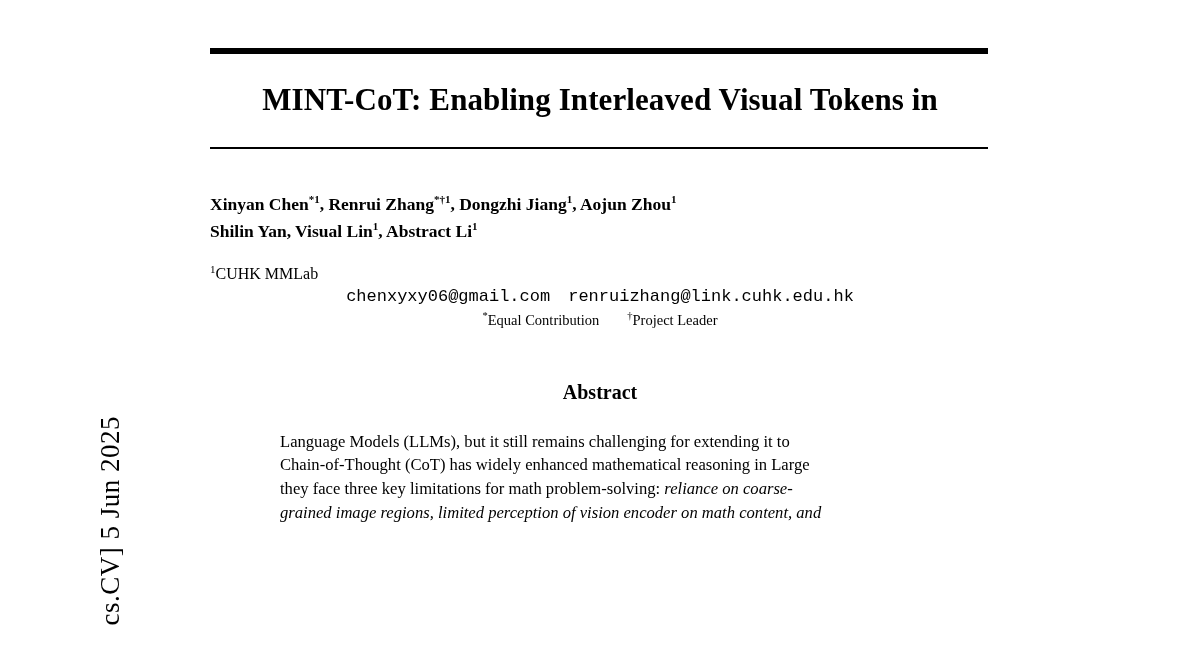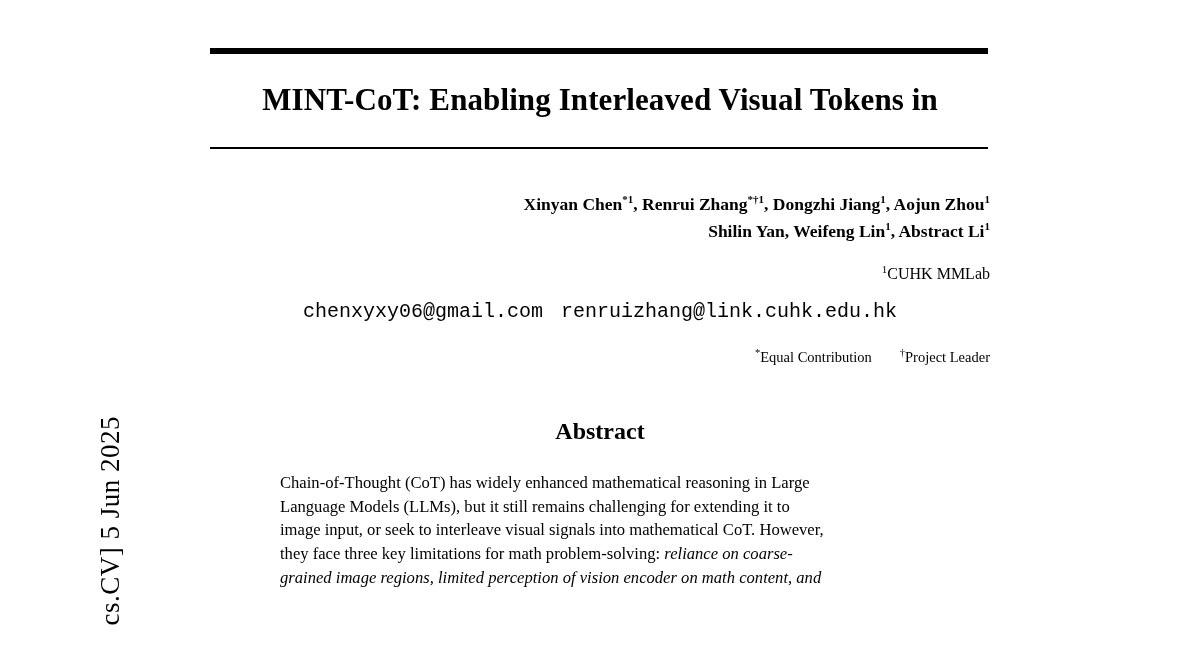--- a/index.html
+++ b/index.html
@@ -66,63 +66,62 @@
 
   .rule-mid {
     width: 778px;
     height: 2px;
     background: #000;
     margin-top: 26px;
   }
 
   .authors {
     margin-top: 42px;
-    text-align: right;
+    text-align: left;
     font-size: 17.5px;
     font-weight: bold;
     line-height: 1.55;
   }
   .authors sup {
     font-size: 11px;
     font-weight: bold;
     vertical-align: super;
   }
 
   .affil {
     margin-top: 18px;
-    text-align: right;
+    text-align: left;
     font-size: 16px;
   }
   .affil sup {
     font-size: 11px;
     vertical-align: super;
   }
 
   .emails {
-    margin-top: 14px;
+    margin-top: 1px;
     text-align: center;
     font-family: "Liberation Mono", monospace;
-    font-size: 20px;
+    font-size: 17px;
     line-height: 1.5;
   }
   .emails .row { display: block; }
   .emails .gap { display: inline-block; width: 18px; }
 
   .notes {
-    margin-top: 20px;
-    text-align: right;
+    text-align: center;
     font-size: 14.5px;
   }
   .notes sup { font-size: 10.5px; vertical-align: super; }
   .notes .sep { display: inline-block; width: 28px; }
 
   .abstract-head {
     margin-top: 52px;
     text-align: center;
-    font-size: 24px;
+    font-size: 20px;
     font-weight: bold;
   }
 
   .abstract-body {
     margin-top: 26px;
     margin-left: 70px;
     margin-right: 58px;
     font-size: 16.6px;
     line-height: 1.42;
     text-align: justify;
@@ -146,41 +145,40 @@
     <span class="line">MINT-CoT: Enabling Interleaved Visual Tokens in</span>
   </div>
 
   <div class="rule-mid"></div>
 
   <div class="authors">
     <div>
       <span>Xinyan Chen</span><sup>*1</sup><span>, Renrui Zhang</span><sup>*†1</sup><span>, Dongzhi Jiang</span><sup>1</sup><span>, Aojun Zhou</span><sup>1</sup>
     </div>
     <div>
-      <span>Shilin Yan, Weifeng Lin</span><sup>1</sup><span>, Abstract Li</span><sup>1</sup>
+      <span>Shilin Yan, Visual Lin</span><sup>1</sup><span>, Abstract Li</span><sup>1</sup>
     </div>
   </div>
 
   <div class="affil">
     <sup>1</sup><span>CUHK MMLab</span>
   </div>
 
   <div class="emails">
     <span class="row">
       <span>chenxyxy06@gmail.com</span><span class="gap"></span><span>renruizhang@link.cuhk.edu.hk</span>
     </span>
   </div>
 
   <div class="notes">
     <sup>*</sup><span>Equal Contribution</span><span class="sep"></span><sup>†</sup><span>Project Leader</span>
   </div>
 
   <div class="abstract-head">Abstract</div>
 
   <div class="abstract-body">
+    <span class="ln">Language Models (LLMs), but it still remains challenging for extending it to</span>
     <span class="ln">Chain-of-Thought (CoT) has widely enhanced mathematical reasoning in Large</span>
-    <span class="ln">Language Models (LLMs), but it still remains challenging for extending it to</span>
-    <span class="ln">image input, or seek to interleave visual signals into mathematical CoT. However,</span>
     <span class="ln"><span>they face three key limitations for math problem-solving: </span><i>reliance on coarse-</i></span>
     <span class="ln"><i>grained image regions, limited perception of vision encoder on math content, and</i></span>
   </div>
 
 </div>
 
 </body></html>

